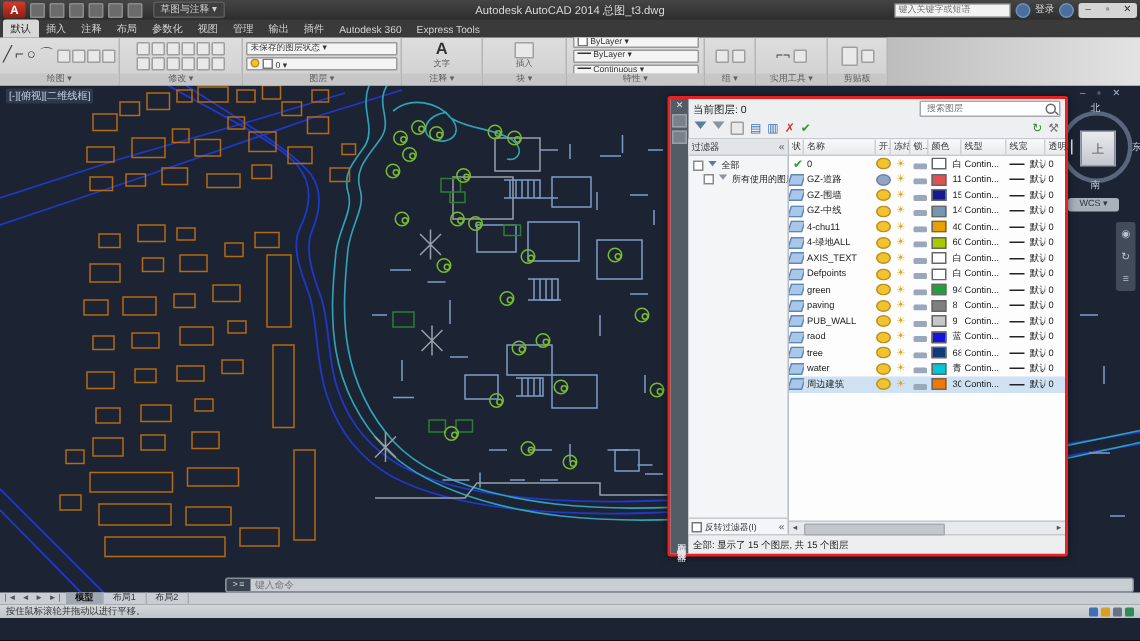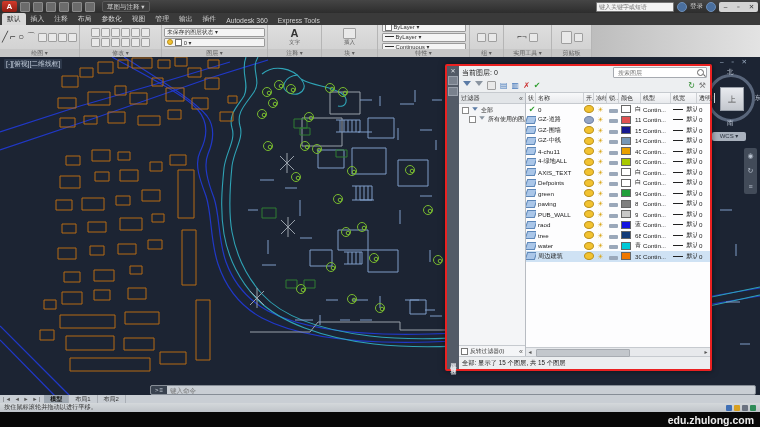--- a/index.html
+++ b/index.html
@@ -203,20 +203,21 @@
 
   <div id="titlebar">
     <div class="logo">A</div>
     <div class="qicon"></div>
     <div class="qicon"></div>
     <div class="qicon"></div>
     <div class="qicon"></div>
     <div class="qicon"></div>
     <div class="qicon"></div>
     <div class="wsdd"><span>草图与注释</span> ▾</div>
+    <div id="title-text">Autodesk AutoCAD 2014  总图_t3.dwg</div>
     <div id="infocenter">
       <input id="ic-search" placeholder="键入关键字或短语" style="">
       <div class="ic-icon"></div>
       <span class="signin">登录</span>
       <div class="ic-icon"></div>
       <div class="winctl">
         <span class="winbtn">–</span>
         <span class="winbtn">▫</span>
         <span class="winbtn">✕</span>
       </div>
@@ -785,17 +786,14 @@
   <div id="statusbar">
     <span id="statushint">按住鼠标滚轮并拖动以进行平移。</span>
     <div id="tray">
       <span class="tico" style="background:#3f6fb5"></span>
       <span class="tico" style="background:#d8a020"></span>
       <span class="tico" style="background:#6a7280"></span>
       <span class="tico" style="background:#2e8b57"></span>
     </div>
   </div>
 
-  <div id="blackbar">
-    <span id="watermark">edu.zhulong.com</span>
-  </div>
 
 </div>
 
 </body></html>

